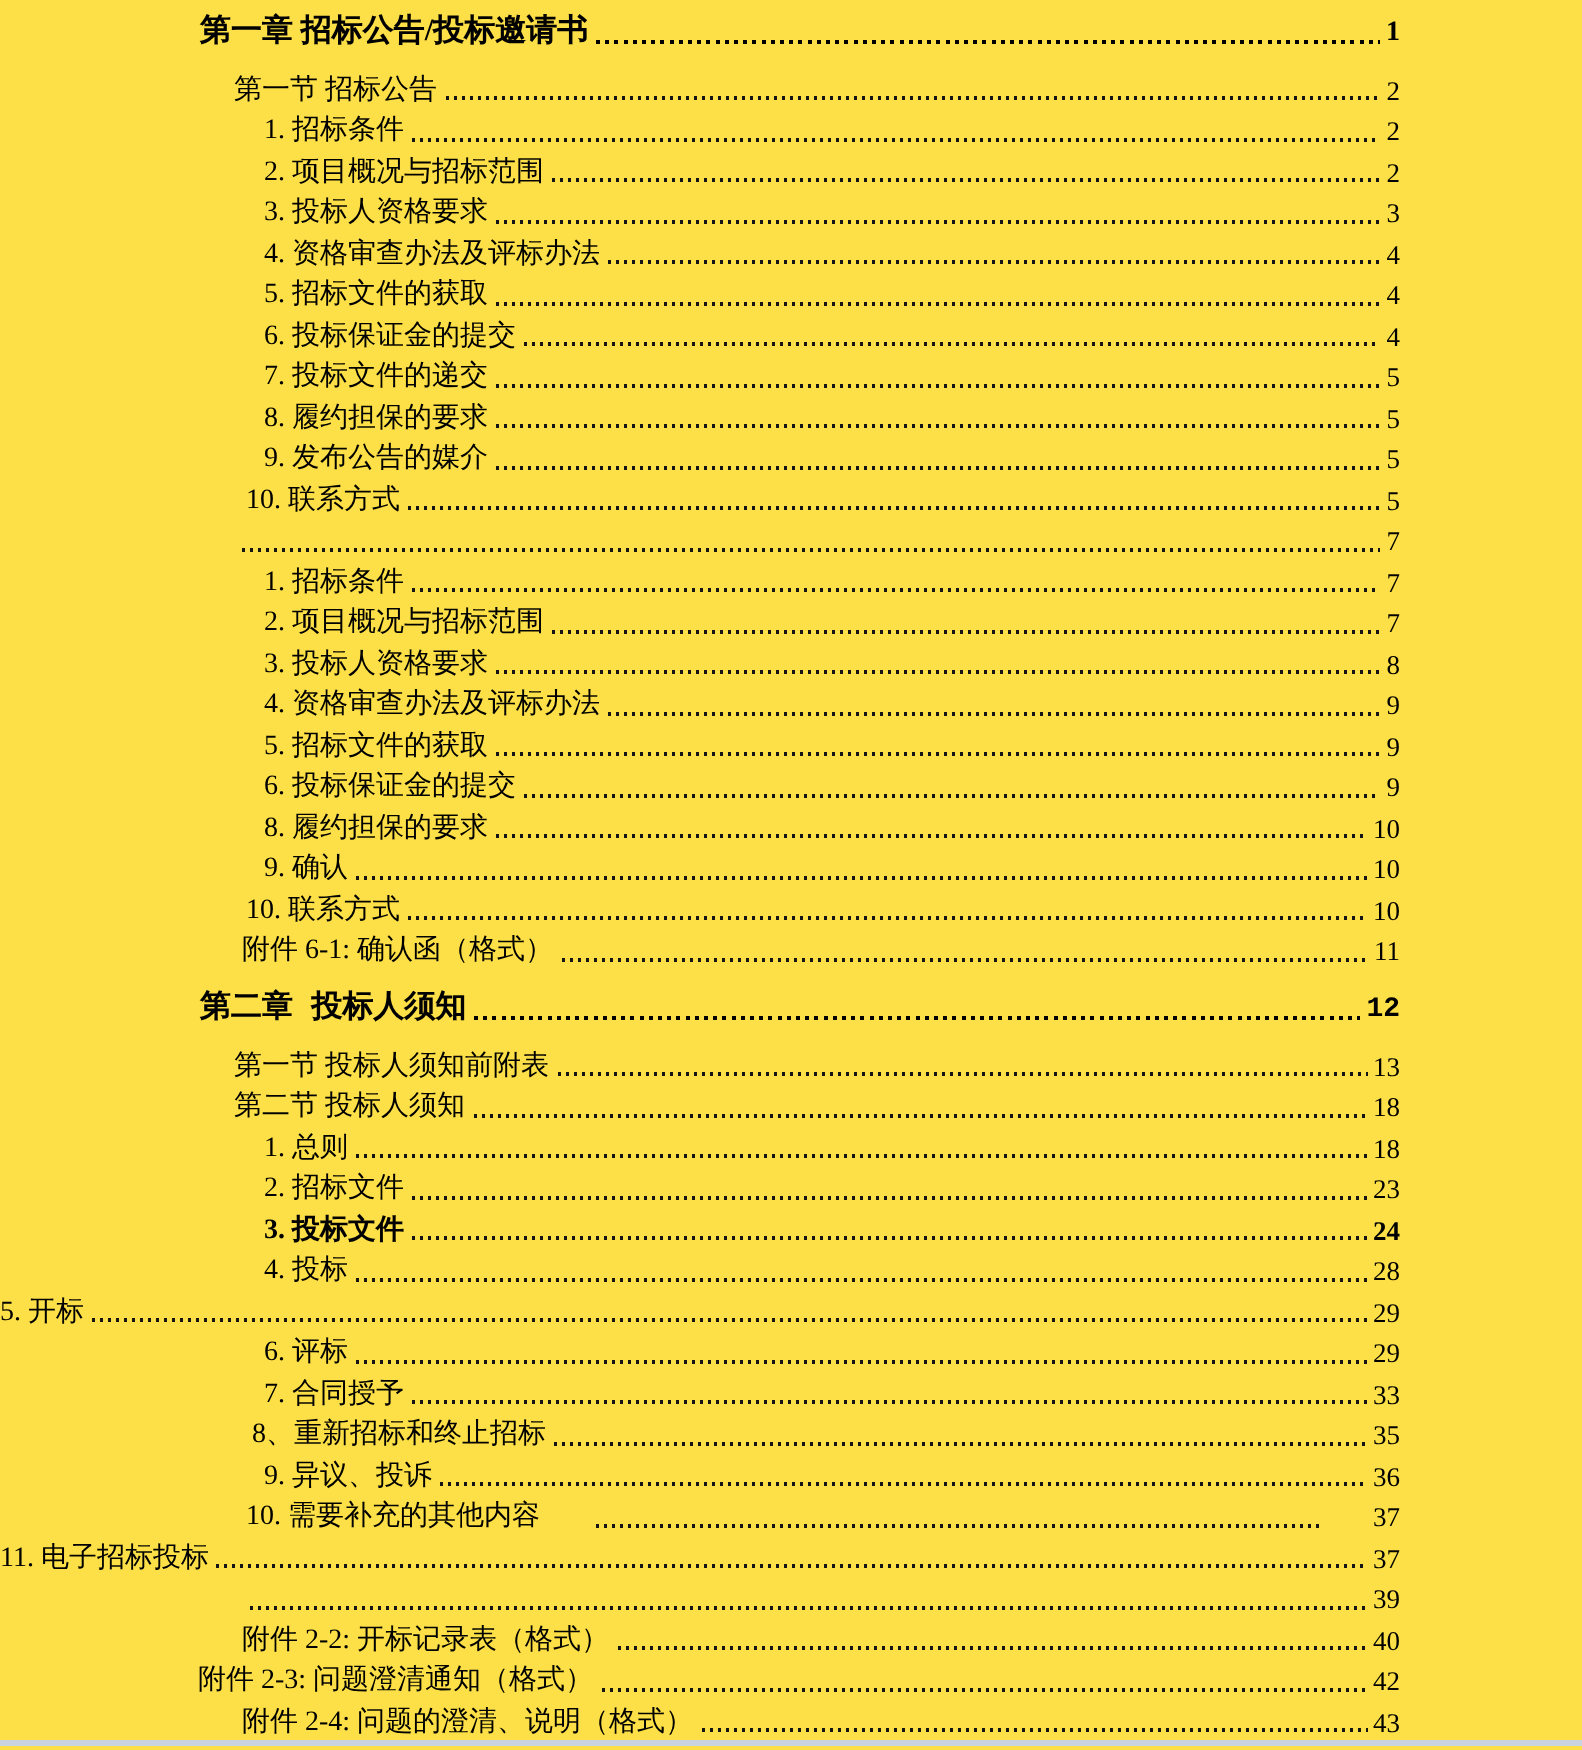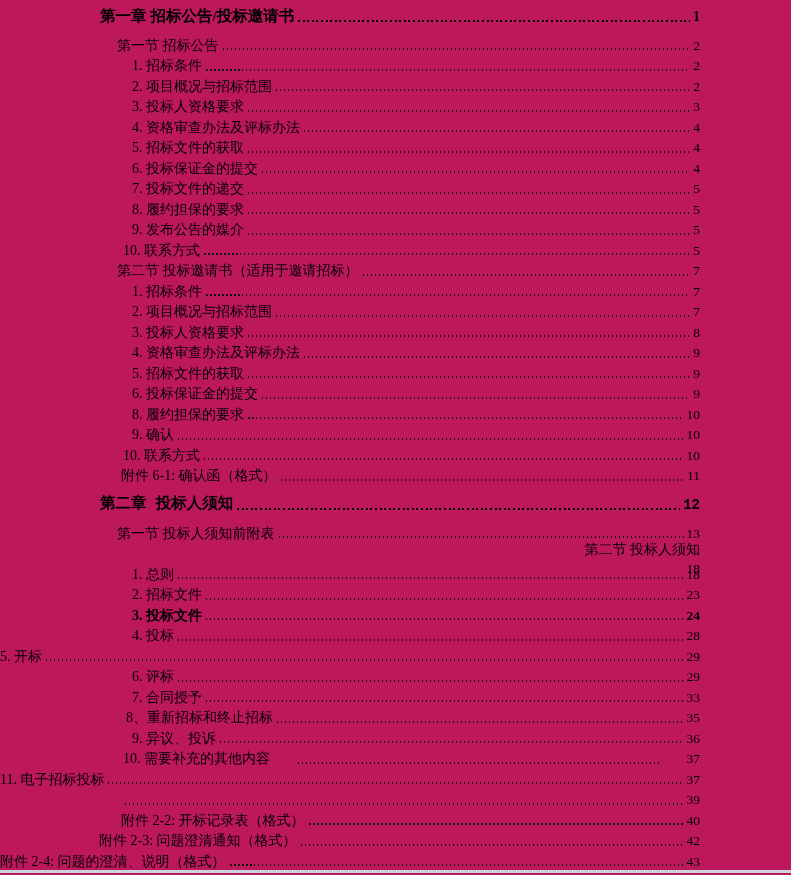--- a/index.html
+++ b/index.html
@@ -13,21 +13,21 @@
     overflow: hidden;
     font-family: "Liberation Serif", "DejaVu Serif", serif;
     color: #000000;
   }
   .toc-page {
     position: relative;
     width: 791px;
     height: 875px;
     box-sizing: border-box;
     padding-top: 3px;
-    background: #be185d;
+    background: #fde047;
   }
   .row {
     display: flex;
     align-items: flex-end;
     height: 20.5px;
     box-sizing: border-box;
     padding-right: 91px; 
     cursor: pointer;
   }
   .row .label {
@@ -135,21 +135,20 @@
         <span class="label">9. 发布公告的媒介</span>
         <span class="leader"></span>
         <span class="page">5</span>
       </div>
       <div class="row lvl-item" style="padding-left: 123px;">
         <span class="label">10. 联系方式</span>
         <span class="leader"></span>
         <span class="page">5</span>
       </div>
       <div class="row lvl-section" style="padding-left: 117px;">
-        <span class="label">第二节 投标邀请书（适用于邀请招标）</span>
         <span class="leader"></span>
         <span class="page">7</span>
       </div>
       <div class="row lvl-item" style="padding-left: 132px;">
         <span class="label">1. 招标条件</span>
         <span class="leader"></span>
         <span class="page">7</span>
       </div>
       <div class="row lvl-item" style="padding-left: 132px;">
         <span class="label">2. 项目概况与招标范围</span>
@@ -199,21 +198,21 @@
       <div class="row lvl-chapter" style="padding-left: 100px; font-family: Liberation Mono, monospace;">
         <span class="label">第二章 投标人须知</span>
         <span class="leader"></span>
         <span class="page">12</span>
       </div>
       <div class="row lvl-section" style="padding-left: 117px;">
         <span class="label">第一节 投标人须知前附表</span>
         <span class="leader"></span>
         <span class="page">13</span>
       </div>
-      <div class="row lvl-section" style="padding-left: 117px; flex-direction: column;">
+      <div class="row lvl-section" style="padding-left: 117px;">
         <span class="label">第二节 投标人须知</span>
         <span class="leader"></span>
         <span class="page">18</span>
       </div>
       <div class="row lvl-item" style="padding-left: 132px;">
         <span class="label">1. 总则</span>
         <span class="leader"></span>
         <span class="page">18</span>
       </div>
       <div class="row lvl-item" style="padding-left: 132px;">
@@ -273,20 +272,20 @@
       <div class="row lvl-attachment" style="padding-left: 121px;">
         <span class="label">附件 2-2: 开标记录表（格式）</span>
         <span class="leader"></span>
         <span class="page">40</span>
       </div>
       <div class="row lvl-attachment" style="padding-left: 99px;">
         <span class="label">附件 2-3: 问题澄清通知（格式）</span>
         <span class="leader"></span>
         <span class="page">42</span>
       </div>
-      <div class="row lvl-attachment" style="">
+      <div class="row lvl-attachment" style="padding-left: 121px;">
         <span class="label">附件 2-4: 问题的澄清、说明（格式）</span>
         <span class="leader"></span>
         <span class="page">43</span>
       </div>
     </div>
   <div class="bottom-bar" style="background: rgb(201, 212, 224);"></div>
 </div>
 
 </body></html>

